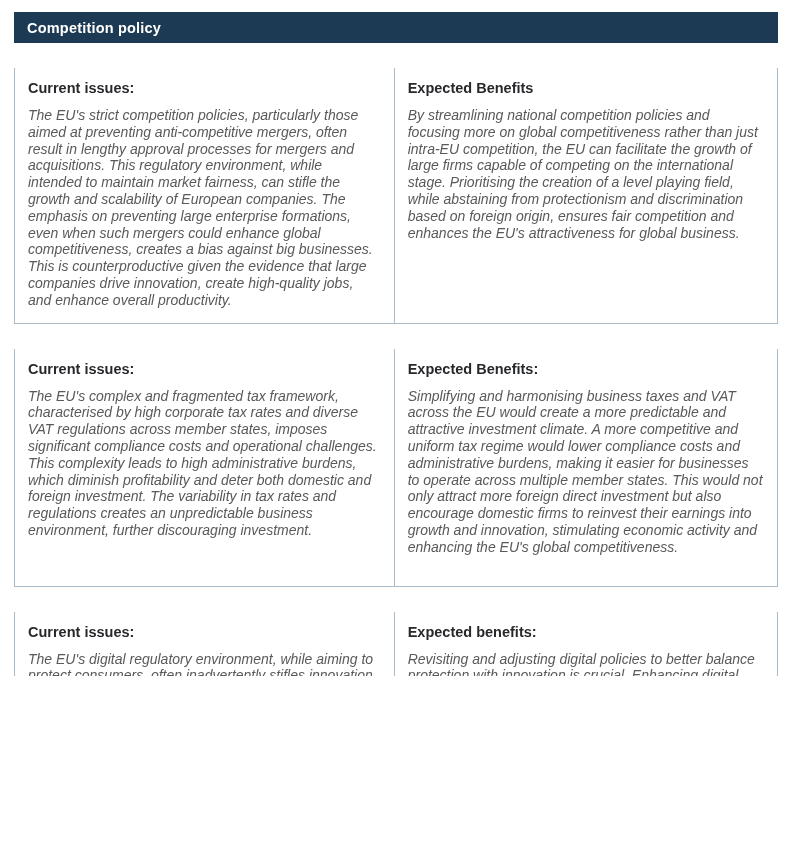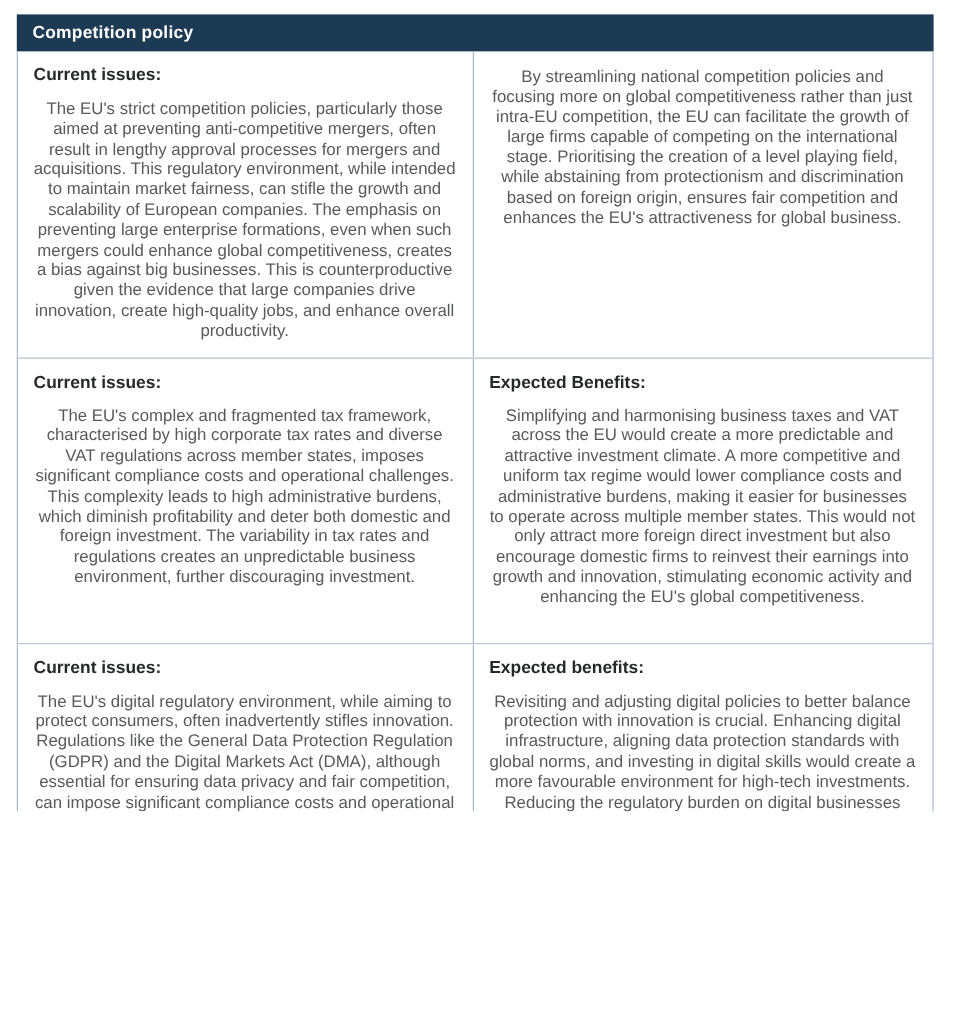--- a/index.html
+++ b/index.html
@@ -26,57 +26,60 @@
     letter-spacing: 0.2px;
     padding: 8px 13px 7px 13px;
     box-sizing: border-box;
   }
   .section-row {
     display: flex;
     border: 1px solid #a9bac8;
     border-top: none;
     box-sizing: border-box;
     background: #ffffff;
+    margin-top: 25px;
   }
   .cell {
     box-sizing: border-box;
     padding: 12px 14px 14px 13px;
   }
   .cell.left  { width: 49.7%; }
   .cell.right { width: 50.3%; border-left: 1px solid #a9bac8; }
   .cell-heading {
     font-weight: bold;
     color: #26282b;
     font-size: 14.5px;
     margin: 0 0 11px 0;
   }
   .cell-body {
     color: #58595b;
     font-size: 14px;
     line-height: 16.8px;
     margin: 0;
-    text-align: center;
+    text-align: left;
+    font-style: italic;
   }
   .row-1 { min-height: 251px; }
   .row-2 { min-height: 238px; }
   .row-3 { min-height: 247px; }
 </style>
 </head>
 <body>
 
 <div class="page">
 
   <section class="policy-section">
     <div class="section-header">Competition policy</div>
     <div class="section-row row-1">
       <div class="cell left">
         <p class="cell-heading">Current issues:</p>
         <p class="cell-body">The EU's strict competition policies, particularly those aimed at preventing anti-competitive mergers, often result in lengthy approval processes for mergers and acquisitions. This regulatory environment, while intended to maintain market fairness, can stifle the growth and scalability of European companies. The emphasis on preventing large enterprise formations, even when such mergers could enhance global competitiveness, creates a bias against big businesses. This is counterproductive given the evidence that large companies drive innovation, create high-quality jobs, and enhance overall productivity.</p>
       </div>
       <div class="cell right">
+        <p class="cell-heading">Expected Benefits</p>
         <p class="cell-body">By streamlining national competition policies and focusing more on global competitiveness rather than just intra-EU competition, the EU can facilitate the growth of large firms capable of competing on the international stage. Prioritising the creation of a level playing field, while abstaining from protectionism and discrimination based on foreign origin, ensures fair competition and enhances the EU's attractiveness for global business.</p>
       </div>
     </div>
   </section>
 
   <section class="policy-section">
     <div class="section-row row-2">
       <div class="cell left">
         <p class="cell-heading">Current issues:</p>
         <p class="cell-body">The EU's complex and fragmented tax framework, characterised by high corporate tax rates and diverse VAT regulations across member states, imposes significant compliance costs and operational challenges. This complexity leads to high administrative burdens, which diminish profitability and deter both domestic and foreign investment. The variability in tax rates and regulations creates an unpredictable business environment, further discouraging investment.</p>

